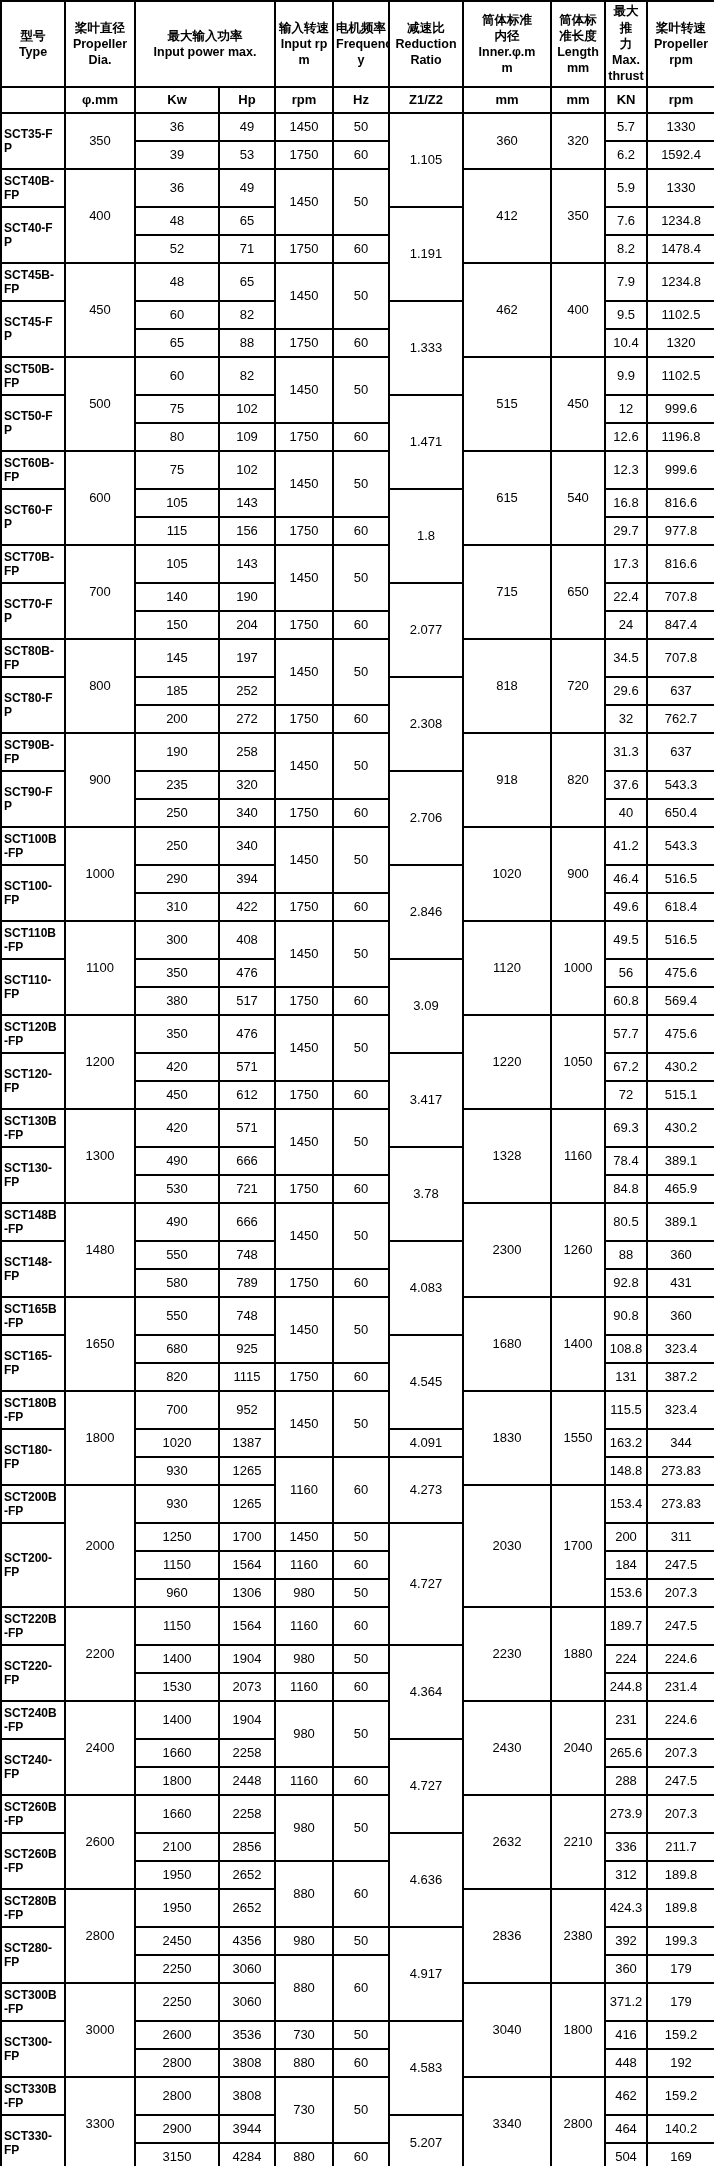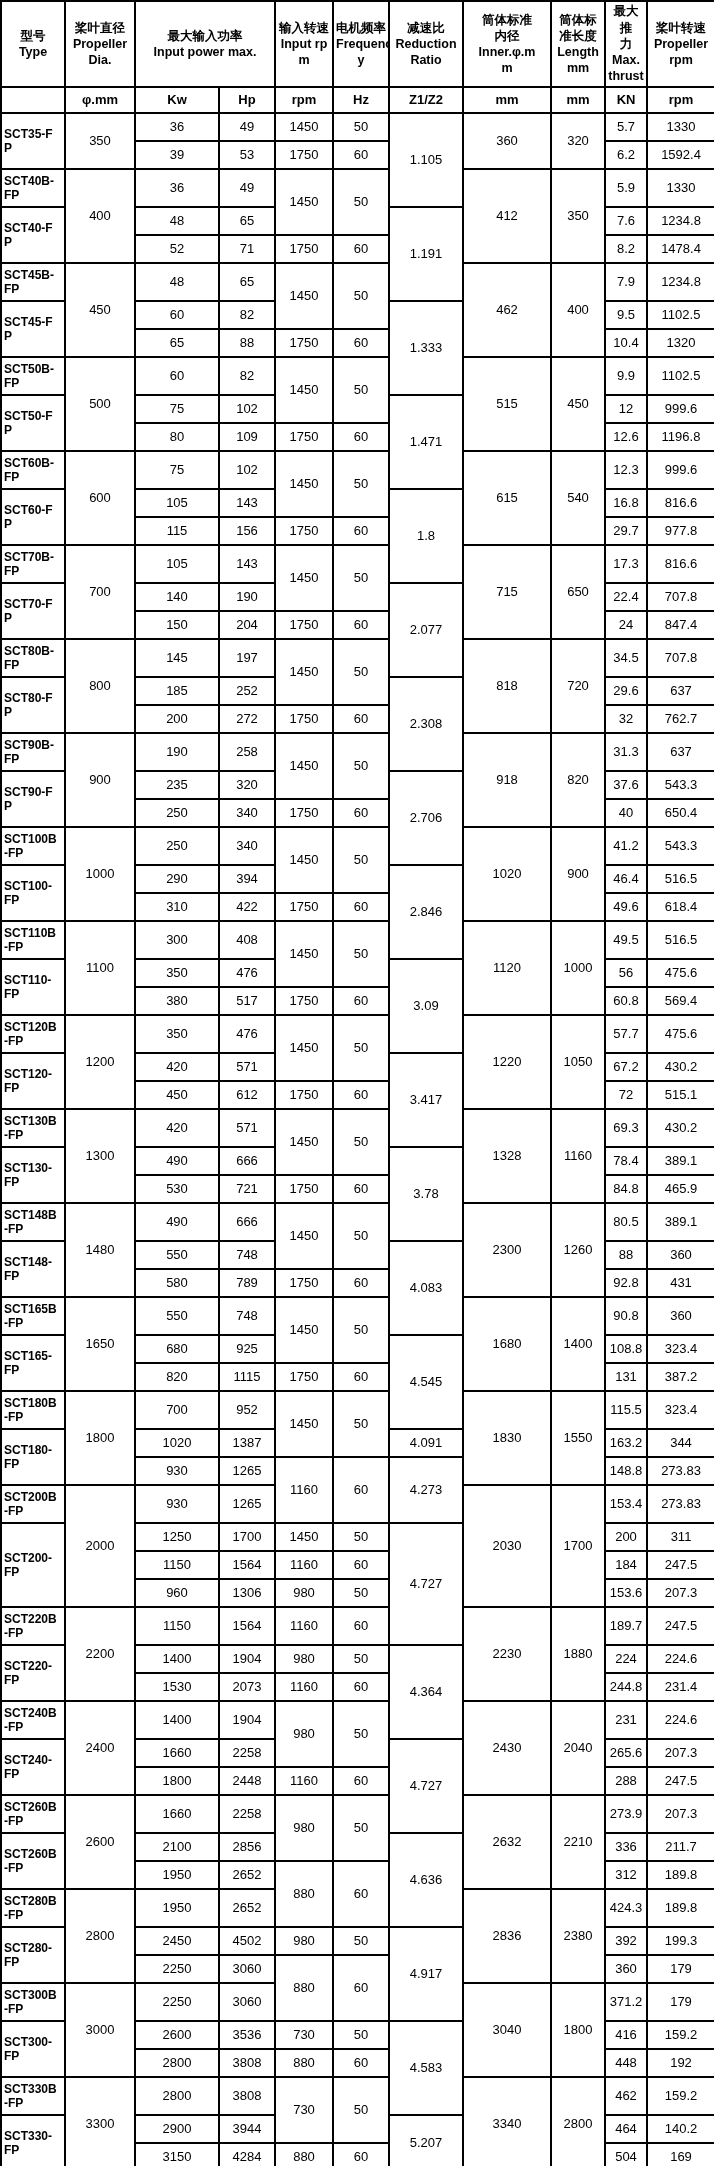--- a/index.html
+++ b/index.html
@@ -670,21 +670,21 @@
           <td>2652</td>
           <td rowspan="3">2836</td>
           <td rowspan="3">2380</td>
           <td>424.3</td>
           <td>189.8</td>
         </tr>
         <tr class="n">
           <td rowspan="2" class="model">SCT280-
 FP</td>
           <td>2450</td>
-          <td>4502</td>
+          <td>4356</td>
           <td>980</td>
           <td>50</td>
           <td rowspan="3">4.917</td>
           <td>392</td>
           <td>199.3</td>
         </tr>
         <tr class="n">
           <td>2250</td>
           <td>3060</td>
           <td rowspan="2">880</td>

